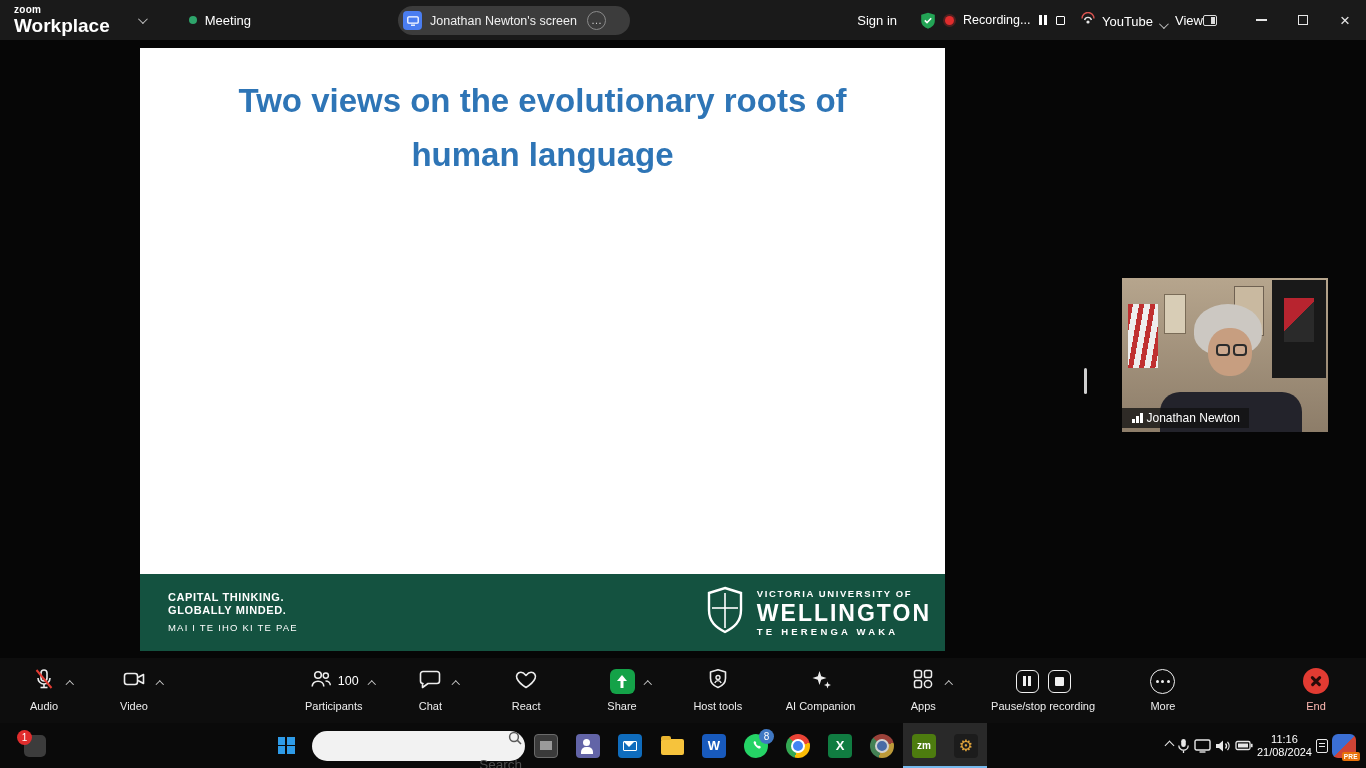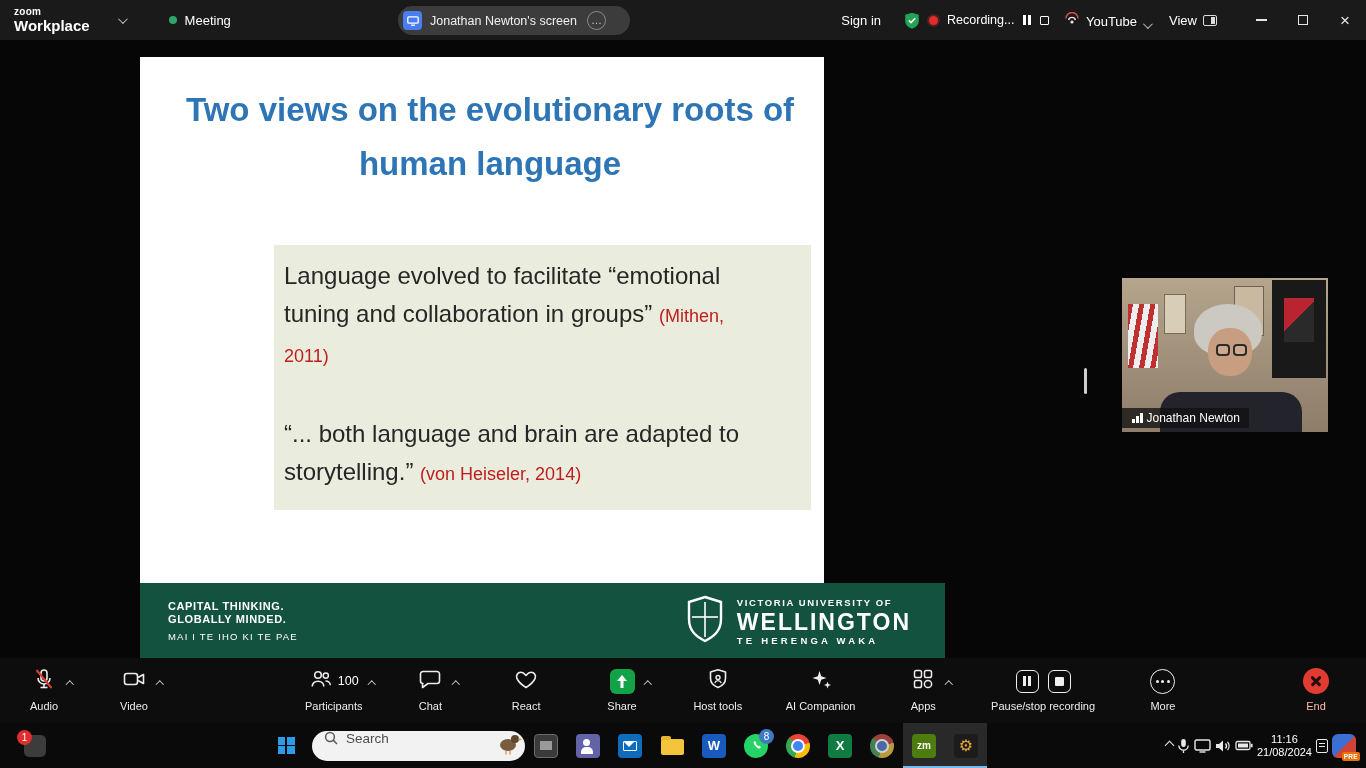--- a/index.html
+++ b/index.html
@@ -2,59 +2,59 @@
 <html><head>
 <meta charset="utf-8">
 <style>
   * { margin:0; padding:0; box-sizing:border-box; }
   html,body { width:1366px; height:768px; background:#000; font-family:"Liberation Sans", sans-serif; overflow:hidden; position:relative; }
 
   
   .topbar { position:absolute; top:0; left:0; width:1366px; height:40px; background:#1a1a1a; color:#fff; display:flex; align-items:center; font-size:13px; }
   .zoomlogo { margin-left:14px; display:flex; flex-direction:column; line-height:1; cursor:default; }
   .zoomlogo .z1 { font-size:10px; font-weight:bold; letter-spacing:.3px; }
-  .zoomlogo .z2 { font-size:15px; font-weight:bold; margin-top:1px; }
+  .zoomlogo .z2 { font-size:19px; font-weight:bold; margin-top:1px; }
   .chev { display:inline-block; width:7px; height:7px; border-right:1.6px solid #bdbdbd; border-bottom:1.6px solid #bdbdbd; }
   .chev.down { transform:rotate(45deg) translateY(-2px); }
   .chev.up { transform:rotate(-135deg); }
   .ws-chev { margin-left:28px; }
   .meeting-tab { margin-left:34px; display:flex; align-items:center; gap:8px; height:40px; padding:0 10px; }
   .meeting-dot { width:8px; height:8px; border-radius:50%; background:#2ea56b; }
   .share-pill { position:absolute; left:398px; top:6px; height:29px; min-width:232px; background:#3c3c3c; border-radius:15px; display:flex; align-items:center; padding:0 5px 0 5px; gap:8px; }
   .pill-ico { width:19px; height:19px; border-radius:4px; background:#4a7df0; display:flex; align-items:center; justify-content:center; }
   .pill-ico svg { display:block; }
   .pill-txt { font-size:12.5px; color:#f0f0f0; }
   .pill-more { width:19px; height:19px; border:1px solid #8a8a8a; border-radius:50%; display:flex; align-items:center; justify-content:center; color:#cfcfcf; font-size:11px; line-height:1; margin-left:2px; }
   .tb-right { margin-left:auto; display:flex; align-items:center; gap:9px; height:40px; }
   .signin { font-size:13px; margin-right:14px; }
   .shield-ico svg { display:block; }
   .recdot { width:9px; height:9px; border-radius:50%; background:#e02d2d; box-shadow:0 0 0 2px rgba(224,45,45,.28); }
   .rec-label { font-size:12.5px; }
   .mini-pause { display:inline-flex; gap:2.5px; }
   .mini-pause i { width:2.5px; height:10px; background:#fff; display:block; }
   .mini-stop { width:9px; height:9px; border:1.6px solid #fff; border-radius:1px; display:inline-block; }
   .yt { display:flex; align-items:flex-end; gap:6px; margin-left:6px; }
-  .view-btn { display:flex; align-items:center; gap:6px; margin-left:10px; }
+  .view-btn { display:flex; align-items:center; }
   .view-ico { width:14px; height:11px; border:1.4px solid #dcdcdc; border-radius:2px; position:relative; }
   .view-ico::after { content:""; position:absolute; right:1px; top:1px; bottom:1px; width:4px; background:#dcdcdc; }
   .winctl { display:flex; height:40px; margin-left:14px; }
   .winctl > div { width:42px; height:40px; display:flex; align-items:center; justify-content:center; }
   .ic-min { width:11px; height:1.5px; background:#e6e6e6; }
   .ic-max { width:10px; height:10px; border:1.4px solid #e6e6e6; }
   .ic-close { font-size:17px; color:#e6e6e6; line-height:1; }
 
   
   .stage { position:absolute; top:40px; left:0; width:1366px; height:618px; background:#060606; }
-  .slide { position:absolute; left:140px; top:17px; width:684px; height:603px; background:#fff; }
+  .slide { position:absolute; left:140px; top:8px; width:805px; height:603px; background:#fff; }
   .slide-title { margin:26px auto 0; width:700px; text-align:center; color:#2E75B6; font-size:33px; line-height:54px; font-weight:600; }
   .quote-box { position:absolute; left:134px; top:188px; width:537px; height:265px; background:#EAEDDD; padding:12px 10px 0 10px; }
   .quote { width:470px; font-size:24px; line-height:38px; color:#262626; }
   .quote.second { margin-top:40px; }
   .cite { color:#BE1E1E; font-size:18px; }
-  .slide-footer { position:absolute; left:0; bottom:0; width:805px; height:77px; background:#145240; color:#fff; display:flex; align-items:center; justify-content:space-between; padding:0 34px 0 28px; }
+  .slide-footer { position:absolute; left:0; bottom:0; width:805px; height:77px; background:#145240; color:#fff; display:flex; align-items:center; justify-content:space-between; padding:0 14px 0 28px; }
   .tagline div { font-size:11px; font-weight:bold; letter-spacing:.6px; line-height:13.5px; }
   .tagline .maori { font-weight:normal; font-size:9.5px; letter-spacing:1.2px; margin-top:3px; }
   .uni { display:flex; align-items:center; gap:13px; }
   .uni-text .s { font-size:9.5px; letter-spacing:1.6px; font-weight:600; line-height:12px; }
   .uni-text .b { font-size:23px; letter-spacing:2px; font-weight:bold; line-height:26px; }
   .uni-text .s3 { letter-spacing:3.2px; }
 
   
   .panel-handle { position:absolute; left:1084px; top:328px; width:3px; height:26px; background:#cfcfcf; border-radius:2px; }
   .video { position:absolute; left:1122px; top:238px; width:206px; height:154px; background:linear-gradient(#b6a58d,#8d7d69); overflow:hidden; }
@@ -99,21 +99,21 @@
   .end-ico::after { transform:translate(-50%,-50%) rotate(-45deg); }
   .end-label { color:#ffb9b2; }
 
   
   .taskbar { position:absolute; top:723px; left:0; width:1366px; height:45px; background:#0a0a0a; display:flex; align-items:center; }
   .tk-notif { margin-left:24px; position:relative; width:22px; height:22px; border-radius:5px; background:#3c3c3c; }
   .tk-badge { position:absolute; top:-5px; left:-7px; min-width:15px; height:15px; border-radius:8px; background:#e02d2d; color:#fff; font-size:10px; display:flex; align-items:center; justify-content:center; padding:0 3px; }
   .tk-start { margin-left:220px; width:40px; height:45px; display:flex; align-items:center; justify-content:center; }
   .win-logo { width:17px; height:17px; display:grid; grid-template-columns:1fr 1fr; grid-template-rows:1fr 1fr; gap:1.8px; }
   .win-logo span { background:#2e9be8; }
-  .tk-search { margin-left:6px; width:213px; height:30px; background:#f2f2f2; border-radius:16px; display:flex; align-items:flex-start; padding:0 3px 0 12px; gap:8px; }
+  .tk-search { margin-left:6px; width:213px; height:30px; background:#f2f2f2; border-radius:16px; display:flex; align-items:flex-end; padding:0 3px 0 12px; gap:8px;flex-direction:column; }
   .tk-search .stxt { color:#4d4d4d; font-size:13.5px; flex:1; }
   .slot { width:42px; height:45px; display:flex; align-items:center; justify-content:center; position:relative; }
   .slot.active { background:rgba(255,255,255,.13); box-shadow:inset 0 -2px 0 #76b9ed; }
   .appsq { width:24px; height:24px; border-radius:4px; display:flex; align-items:center; justify-content:center; color:#fff; font-weight:bold; font-size:13px; }
   .winapp { background:#3a3a3a; border:1px solid #6a6a6a; position:relative; }
   .winapp::after { content:""; width:12px; height:9px; background:#9a9a9a; }
   .teams { background:#6264A7; position:relative; }
   .teams::before { content:""; position:absolute; left:7px; top:5px; width:7px; height:7px; border-radius:50%; background:#fff; }
   .teams::after { content:""; position:absolute; left:4.5px; bottom:4px; width:12px; height:7px; border-radius:5px 5px 0 0; background:#fff; }
   .outlook { background:#0F6CBD; }
@@ -205,24 +205,20 @@
       <div>
           <span class="ic-close">×</span>
         </div>
     </div>
   </div>
 </div>
 
 <div class="stage">
   <div class="slide">
     <h1 class="slide-title">Two views on the evolutionary roots of human language</h1>
-    <div class="quote-box">
-      <p class="quote"><span>Language evolved to facilitate “emotional tuning and collaboration in groups” </span><span class="cite">(Mithen, 2011)</span></p>
-      <p class="quote second"><span>“... both language and brain are adapted to storytelling.” </span><span class="cite">(von Heiseler, 2014)</span></p>
-    </div>
     <div class="slide-footer">
       <div class="tagline">
         <div>CAPITAL THINKING.</div>
         <div>GLOBALLY MINDED.</div>
         <div class="maori">MAI I TE IHO KI TE PAE</div>
       </div>
       <div class="uni">
         <span>
           <svg width="38" height="50" viewBox="0 0 38 50">
               <path d="M19 2L35 7v17c0 12-7 17.5-16 22C10 41.5 3 36 3 24V7z" fill="none" stroke="#fff" stroke-width="2.4"></path>

